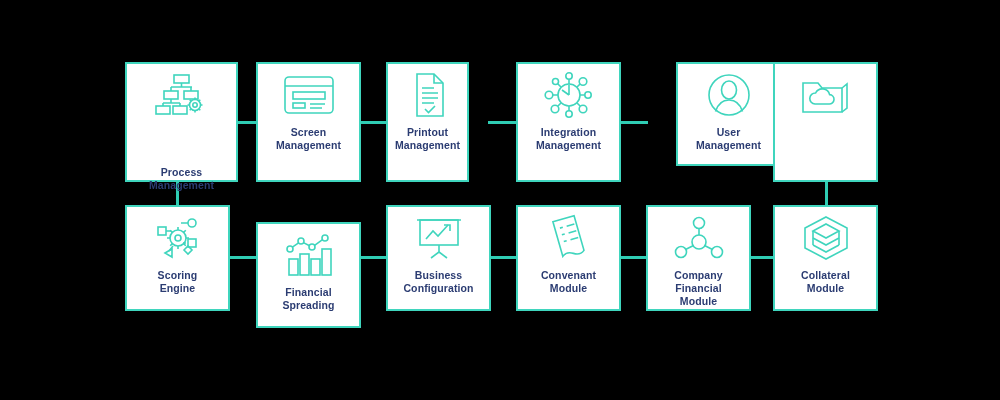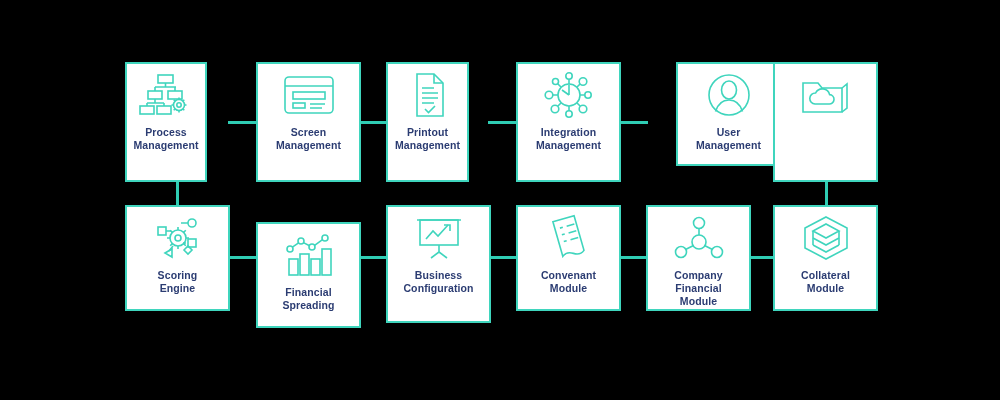--- a/index.html
+++ b/index.html
@@ -56,21 +56,21 @@
 
   <div class="conn h" style="left:228px;top:256px;width:30px;"></div>
   <div class="conn h" style="left:358px;top:256px;width:30px;"></div>
   <div class="conn h" style="left:488px;top:256px;width:30px;"></div>
   <div class="conn h" style="left:618px;top:256px;width:30px;"></div>
   <div class="conn h" style="left:748px;top:256px;width:27px;"></div>
 
   <div class="conn v" style="left:176px;top:180px;height:27px;"></div>
   <div class="conn v" style="left:825px;top:180px;height:27px;"></div>
 
-  <div class="card" style="left:125px;top:62px;width:82px;height:120px;">
+  <div class="card" style="left:125px;top:62px;width:113px;height:120px;gap:40px;">
     <div class="icon-wrap">
       <svg width="58" height="46" viewBox="0 0 58 46" fill="none" stroke="#3fd5bd" stroke-width="1.6">
         <rect x="21" y="3" width="15" height="8"></rect>
         <rect x="11" y="19" width="14" height="8"></rect>
         <rect x="31" y="19" width="14" height="8"></rect>
         <rect x="3" y="34" width="14" height="8"></rect>
         <rect x="20" y="34" width="14" height="8"></rect>
         <path d="M28.5 11 v4 M18 15 h21 M18 15 v4 M38 15 v4"></path>
         <path d="M18 27 v4 M10 31 h17 M10 31 v3 M27 31 v3"></path>
         <circle cx="42" cy="33" r="5.5"></circle>
@@ -200,21 +200,21 @@
         <rect x="26" y="26" width="9" height="16"></rect>
         <rect x="37" y="16" width="9" height="26"></rect>
       </svg>
     </div>
     <div class="label">
       <span class="ln">Financial</span>
       <span class="ln">Spreading</span>
     </div>
   </div>
 
-  <div class="card" style="left:386px;top:205px;width:105px;height:118px;">
+  <div class="card" style="left:386px;top:205px;width:105px;height:106px;">
     <div class="icon-wrap">
       <svg width="52" height="46" viewBox="0 0 52 46" fill="none" stroke="#3fd5bd" stroke-width="1.6">
         <path d="M4 5 h44"></path>
         <rect x="7" y="5" width="38" height="25"></rect>
         <path d="M13 24 l7 -8 5 5 10 -11"></path>
         <path d="M31 10 h6 v6"></path>
         <path d="M26 30 v7 M26 37 l-8 6 M26 37 l8 6"></path>
       </svg>
     </div>
     <div class="label">

